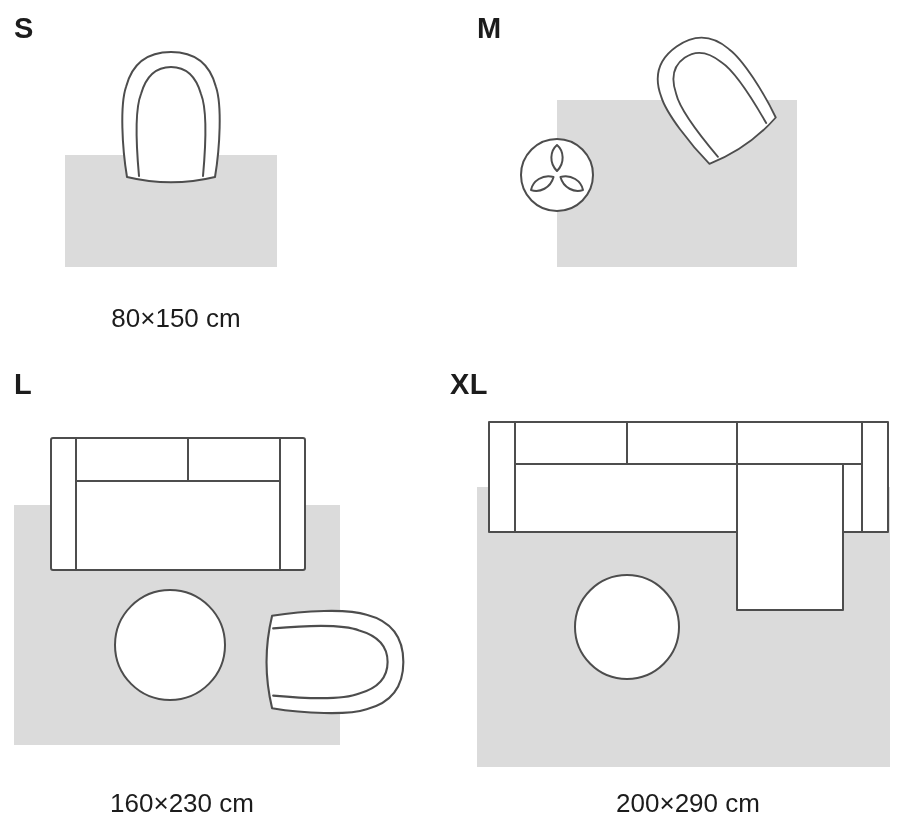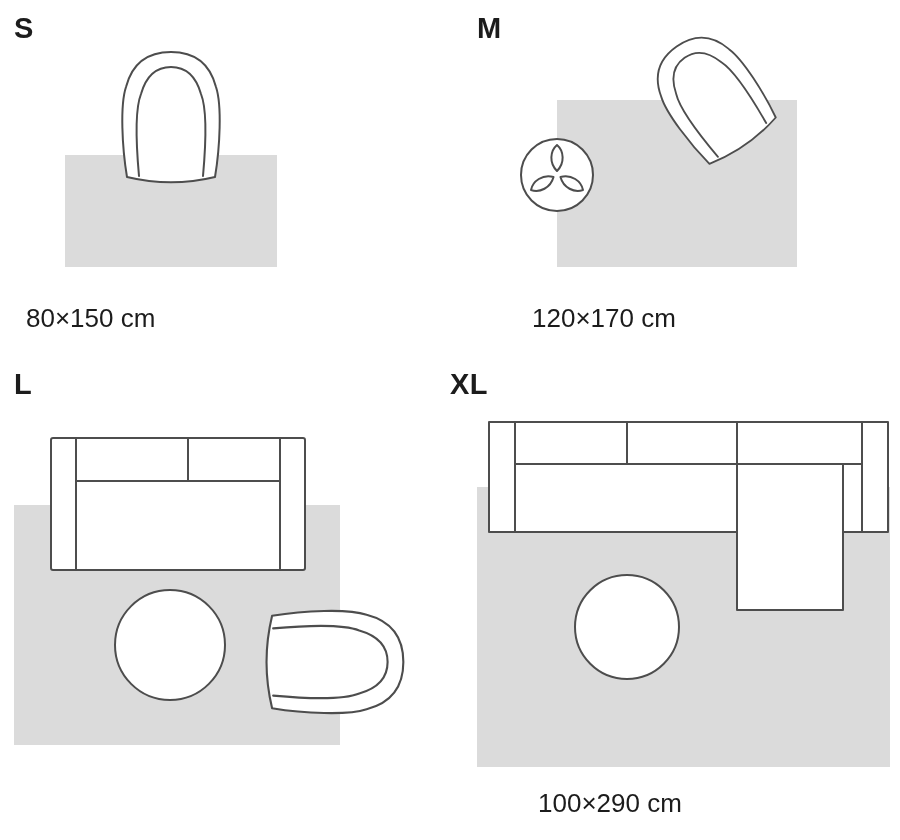--- a/index.html
+++ b/index.html
@@ -17,20 +17,21 @@
     font-weight: 700;
     color: var(--text-color, #151515);
     letter-spacing: 0.5px;
   }
   .dim-label {
     position: absolute;
     font-size: 26px;
     font-weight: 400;
     color: var(--text-color, #222222);
     width: 300px;
+    text-align: center;
     white-space: nowrap;
   }
   svg.illu { position: absolute; display: block; }
   .rug { fill: var(--rug-fill, #dbdbdb); stroke: none; }
   .furn {
     fill: var(--furniture-fill, #ffffff);
     stroke: var(--furniture-stroke, #4d4d4d);
     stroke-width: 2;
     stroke-linejoin: round;
   }
@@ -70,52 +71,52 @@
         <path transform="rotate(120)" d="M0,-4 C-8,-12 -7,-24 0,-30 C7,-24 8,-12 0,-4 Z"></path>
         <path transform="rotate(240)" d="M0,-4 C-8,-12 -7,-24 0,-30 C7,-24 8,-12 0,-4 Z"></path>
       </g>
     </g>
     <g transform="translate(262,97) rotate(-35) scale(0.92) translate(-60,-72)">
       <path class="furn" d="M16,130 C11,100 9,58 15,40 C22,13 41,5 60,5 C79,5 98,13 105,40 C111,58 109,100 104,130 C75,137 45,137 16,130 Z"></path>
       <path class="furn-line" d="M28,129 C25,96 24,62 30,47 C36,26 48,20 60,20 C72,20 84,26 90,47 C96,62 95,96 92,129"></path>
     </g>
   </svg>
 
-  <div class="dim-label" style="left:532px; top:303px;">120×170 cm</div>
 
   <div class="size-letter" style="left:14px; top:368px;">L</div>
 
   <svg class="illu" style="left:0; top:380px;" width="450" height="390" viewBox="0 0 450 390">
     <rect class="rug" x="14" y="125" width="326" height="240"></rect>
     <g transform="translate(50,57)">
       <rect class="furn" x="1" y="1" width="254" height="132" rx="2"></rect>
       <line class="furn-line" x1="26" y1="1" x2="26" y2="133"></line>
       <line class="furn-line" x1="230" y1="1" x2="230" y2="133"></line>
       <line class="furn-line" x1="26" y1="44" x2="230" y2="44"></line>
       <line class="furn-line" x1="138" y1="1" x2="138" y2="44"></line>
     </g>
     <circle class="furn" cx="170" cy="265" r="55"></circle>
     <g transform="translate(333,282) rotate(90) scale(1.05) translate(-60,-72)">
       <path class="furn" d="M16,130 C11,100 9,58 15,40 C22,13 41,5 60,5 C79,5 98,13 105,40 C111,58 109,100 104,130 C75,137 45,137 16,130 Z"></path>
       <path class="furn-line" d="M28,129 C25,96 24,62 30,47 C36,26 48,20 60,20 C72,20 84,26 90,47 C96,62 95,96 92,129"></path>
     </g>
   </svg>
 
+  <div class="dim-label" style="left:32px; top:788px;">160×230 cm</div>
 
   <div class="size-letter" style="left:450px; top:368px;">XL</div>
 
   <svg class="illu" style="left:450px; top:380px;" width="450" height="390" viewBox="0 0 450 390">
     <rect class="rug" x="27" y="107" width="413" height="280"></rect>
     <g transform="translate(37,40)">
       <path class="furn" d="M2,2 H401 V112 H356 V190 H250 V112 H2 Z"></path>
       <line class="furn-line" x1="28" y1="2" x2="28" y2="112"></line>
       <line class="furn-line" x1="375" y1="2" x2="375" y2="112"></line>
       <line class="furn-line" x1="28" y1="44" x2="375" y2="44"></line>
       <line class="furn-line" x1="140" y1="2" x2="140" y2="44"></line>
       <line class="furn-line" x1="250" y1="2" x2="250" y2="112"></line>
       <line class="furn-line" x1="356" y1="44" x2="356" y2="112"></line>
     </g>
     <circle class="furn" cx="177" cy="247" r="52"></circle>
   </svg>
 
-  <div class="dim-label" style="left:538px; top:788px;">100×290 cm</div>
+  <div class="dim-label" style="left:538px; top:788px;">200×290 cm</div>
 
 </div>
 
 </body></html>

